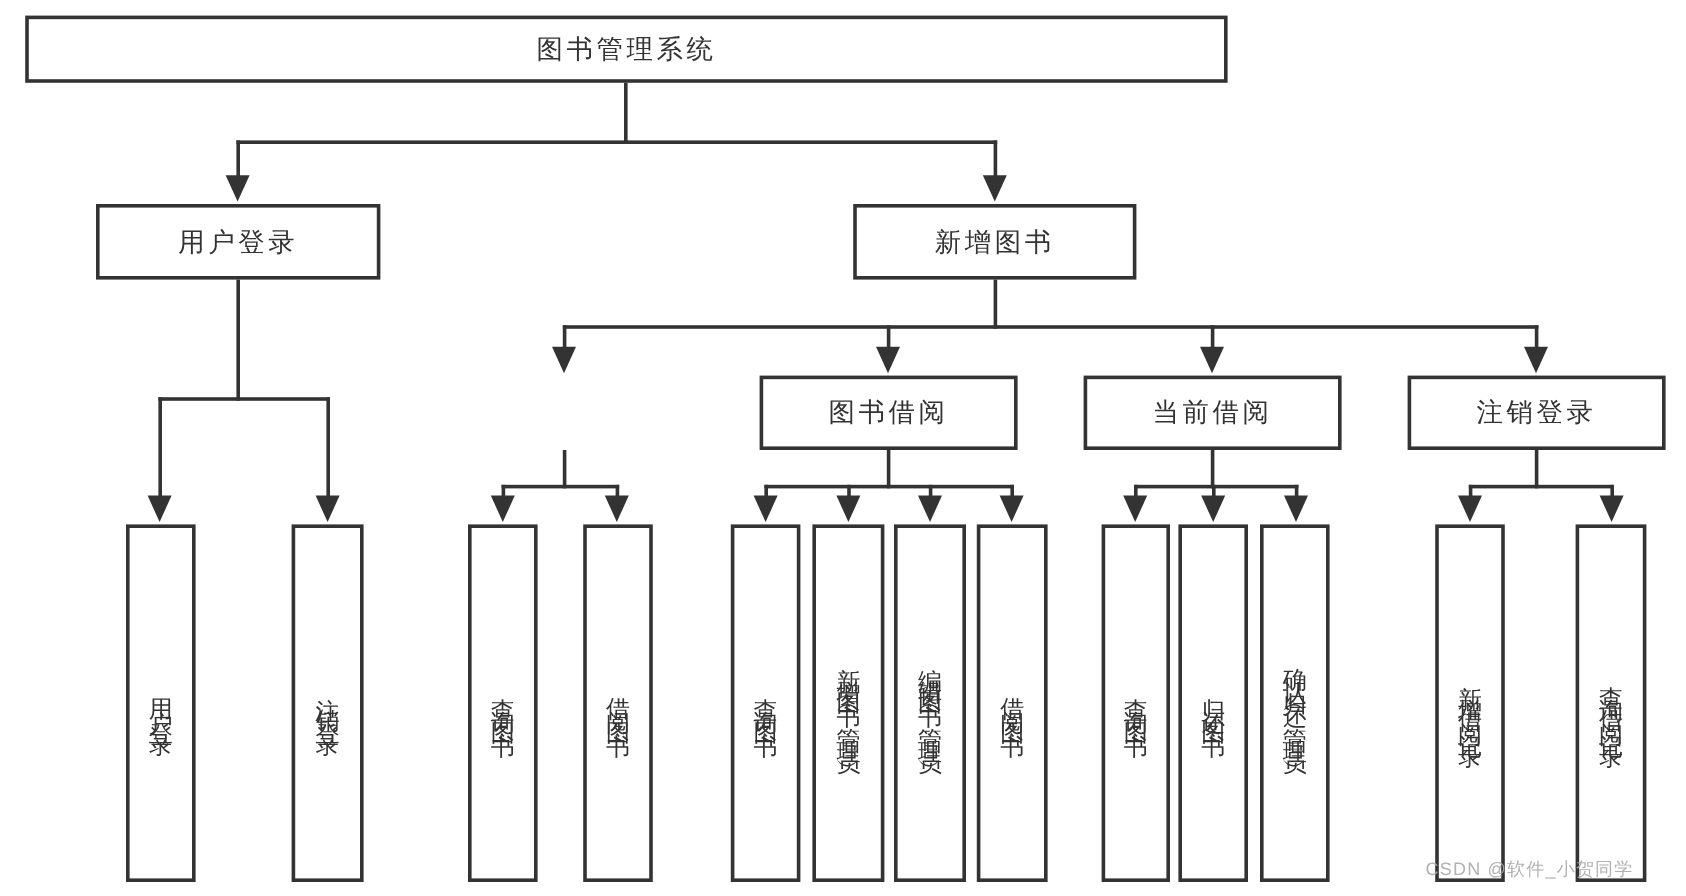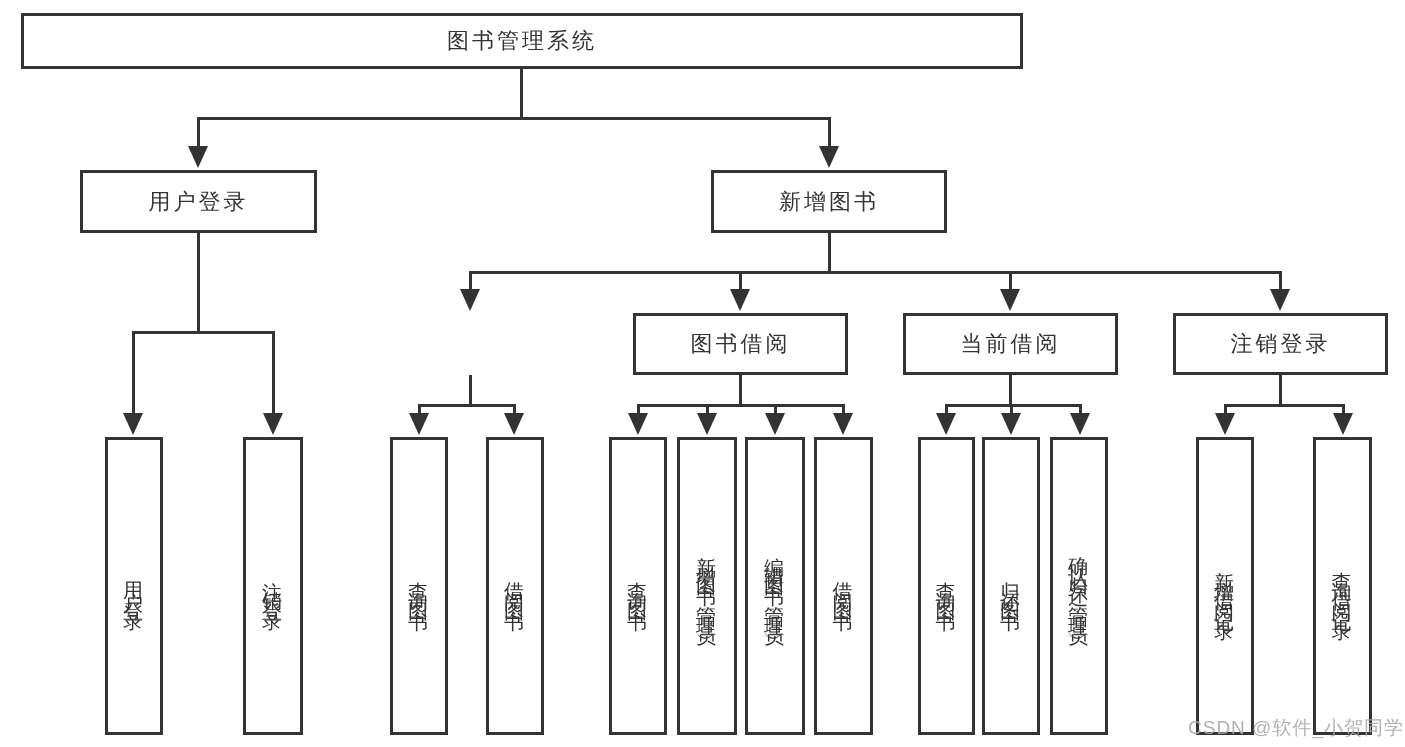--- a/index.html
+++ b/index.html
@@ -49,21 +49,21 @@
     width: 0;
     height: 0;
     border-left: 10px solid transparent;
     border-right: 10px solid transparent;
     border-top: 22px solid var(--line);
   }
   .watermark {
     position: absolute;
     left: 1188px;
     top: 715px;
-    font-size: 19px;
+    font-size: 15px;
     color: var(--watermark);
     opacity: 0.9;
     letter-spacing: 1px;
     white-space: nowrap;
   }
 </style>
 </head>
 <body>
 
 <div class="canvas">

